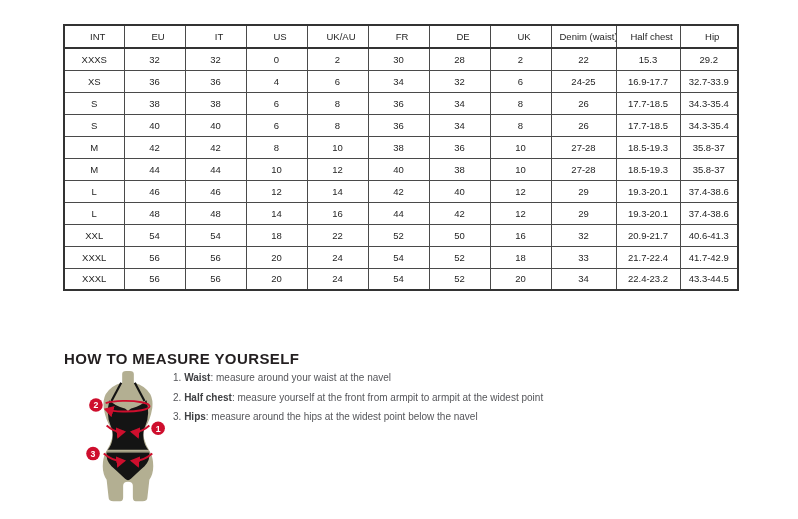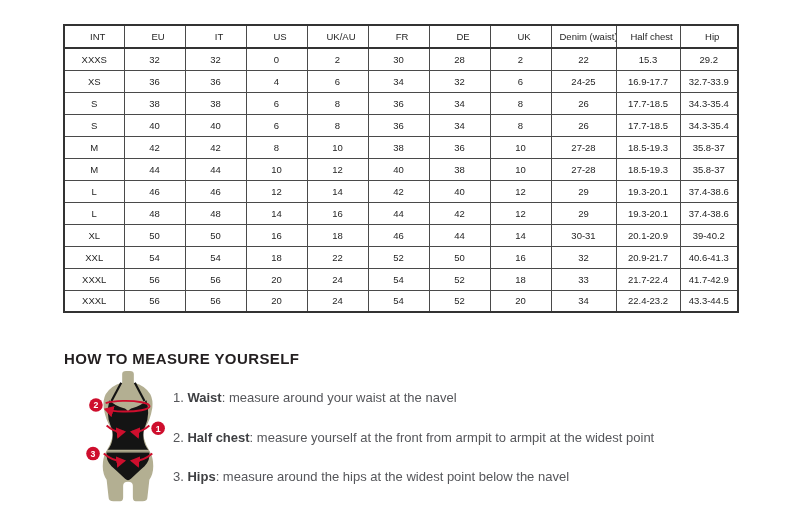--- a/index.html
+++ b/index.html
@@ -25,21 +25,21 @@
   .size-table thead th { height:23px; border-bottom:2px solid #333333;padding-left:8px; }
 
   
   .measure-heading {
     position:absolute; left:64px; top:350px;
     font-size:15px; font-weight:700; letter-spacing:0.4px; color:#231f20;
   }
   .figure-box { position:absolute; left:78px; top:371px; width:100px; height:136px; }
   .measure-list { position:absolute; left:173px; top:368px; width:420px; }
   .measure-line {
-    font-size:13px; color:#55565a; line-height:19.5px; white-space:nowrap;margin-top:20px;
+    font-size:10px; color:#55565a; line-height:19.5px; white-space:nowrap;
   }
   .measure-line b { color:#3f4043; font-weight:700; }
 
   .badge-text {
     font:700 9px "Liberation Sans", sans-serif;
     text-anchor:middle; dominant-baseline:central;
   }
 </style>
 </head>
 <body>
@@ -193,33 +193,20 @@
           <td>14</td>
           <td>16</td>
           <td>44</td>
           <td>42</td>
           <td>12</td>
           <td>29</td>
           <td>19.3-20.1</td>
           <td>37.4-38.6</td>
         </tr>
 
-        <tr>
-          <td>XL</td>
-          <td>50</td>
-          <td>50</td>
-          <td>16</td>
-          <td>18</td>
-          <td>46</td>
-          <td>44</td>
-          <td>14</td>
-          <td>30-31</td>
-          <td>20.1-20.9</td>
-          <td>39-40.2</td>
-        </tr>
 
         <tr>
           <td>XXL</td>
           <td>54</td>
           <td>54</td>
           <td>18</td>
           <td>22</td>
           <td>52</td>
           <td>50</td>
           <td>16</td>

